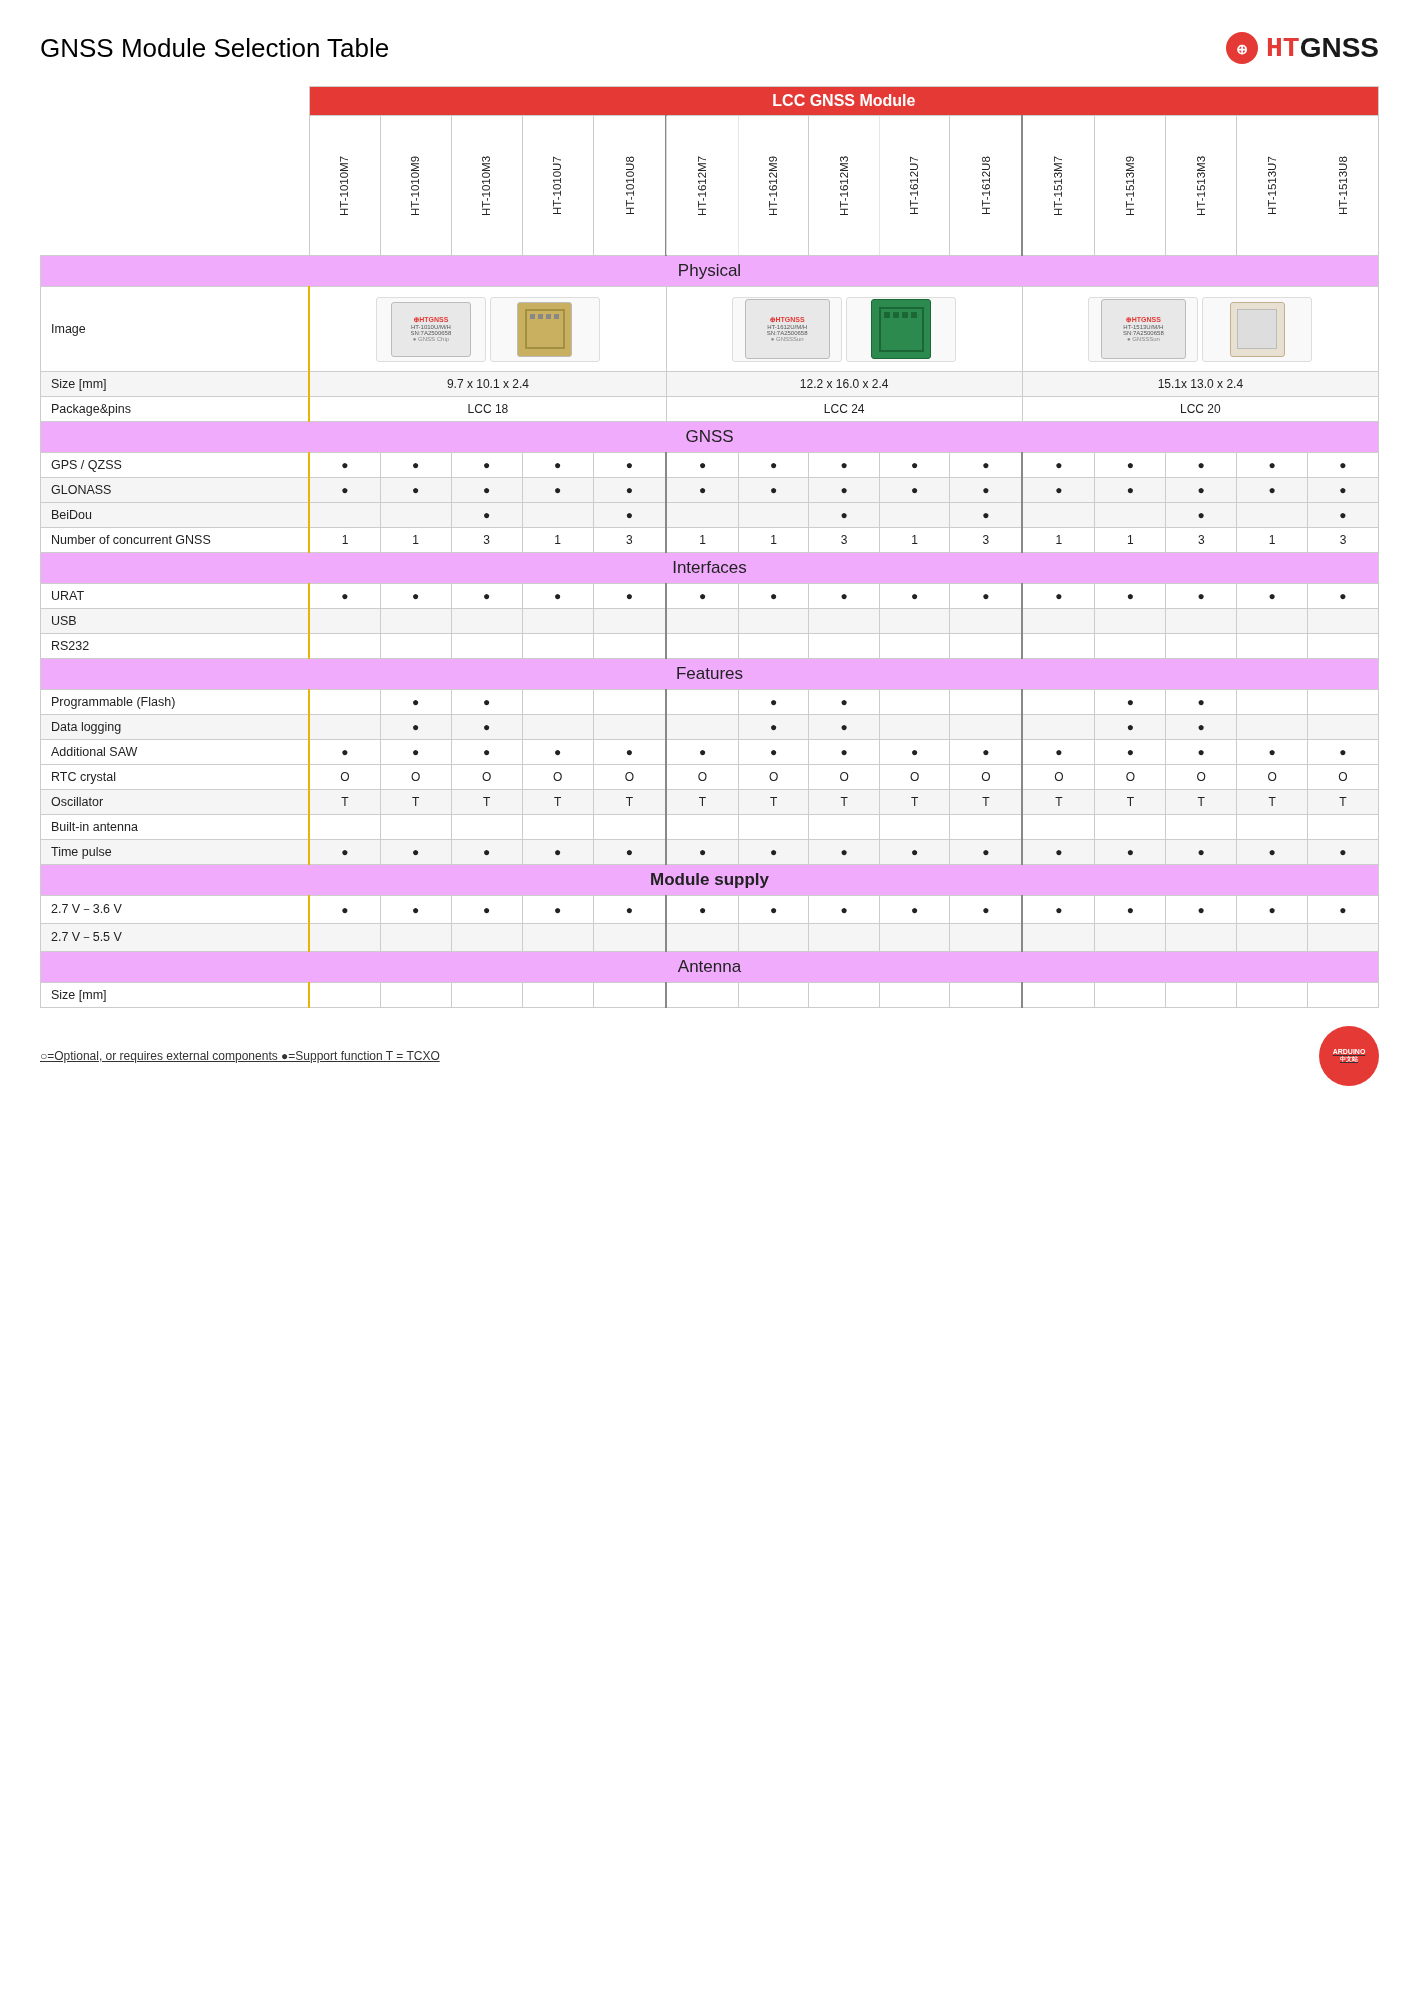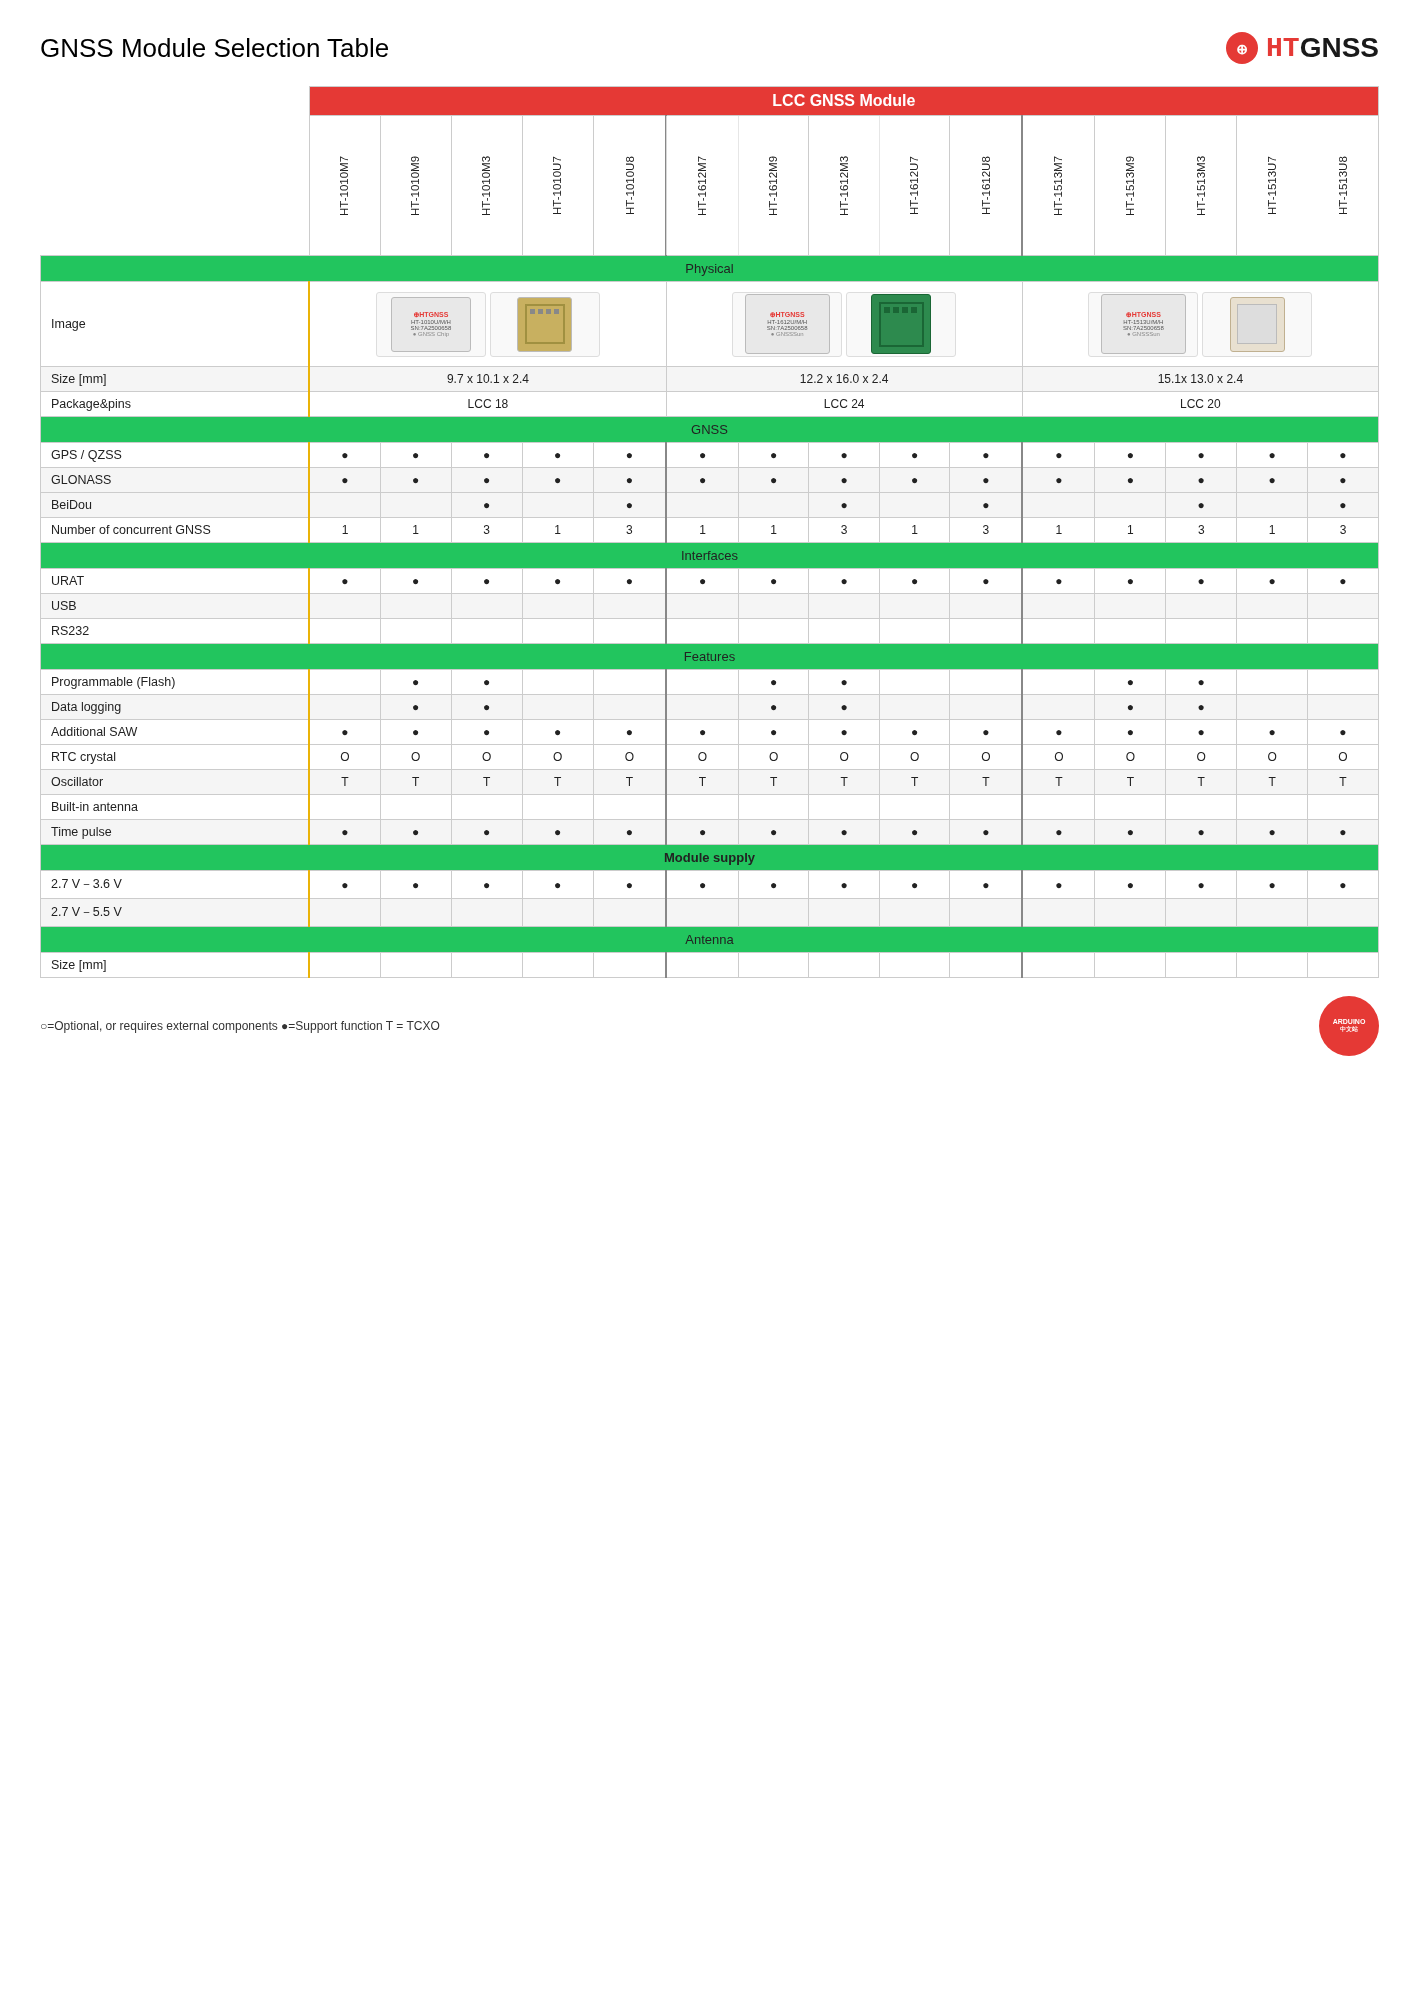--- a/index.html
+++ b/index.html
@@ -65,25 +65,25 @@
       writing-mode: vertical-rl;
       transform: rotate(180deg);
       white-space: nowrap;
       font-size: 11.5px;
       font-weight: normal;
       height: 140px;
       vertical-align: bottom;
       padding: 6px 4px;
     }
     .section-header {
-      background: #22c55e;
+      background: #f0abfc;
       color: #222;
       text-align: left;
       padding-left: 10px;
-      font-size: 13px;
+      font-size: 17px;
     }
     .alt-row {
       background: #f5f5f5;
     }
     .white-row {
       background: white;
     }
     .img-cell {
       padding: 6px;
     }
@@ -106,20 +106,21 @@
       gap: 4px;
       justify-content: center;
     }
     .footer-note {
       margin-top: 18px;
       font-size: 12px;
       color: #333;
       display: flex;
       justify-content: space-between;
       align-items: center;
+      text-decoration: underline;
     }
     .footer-logo {
       width: 60px;
       height: 60px;
       background: #e53935;
       border-radius: 50%;
       display: flex;
       align-items: center;
       justify-content: center;
       color: white;

